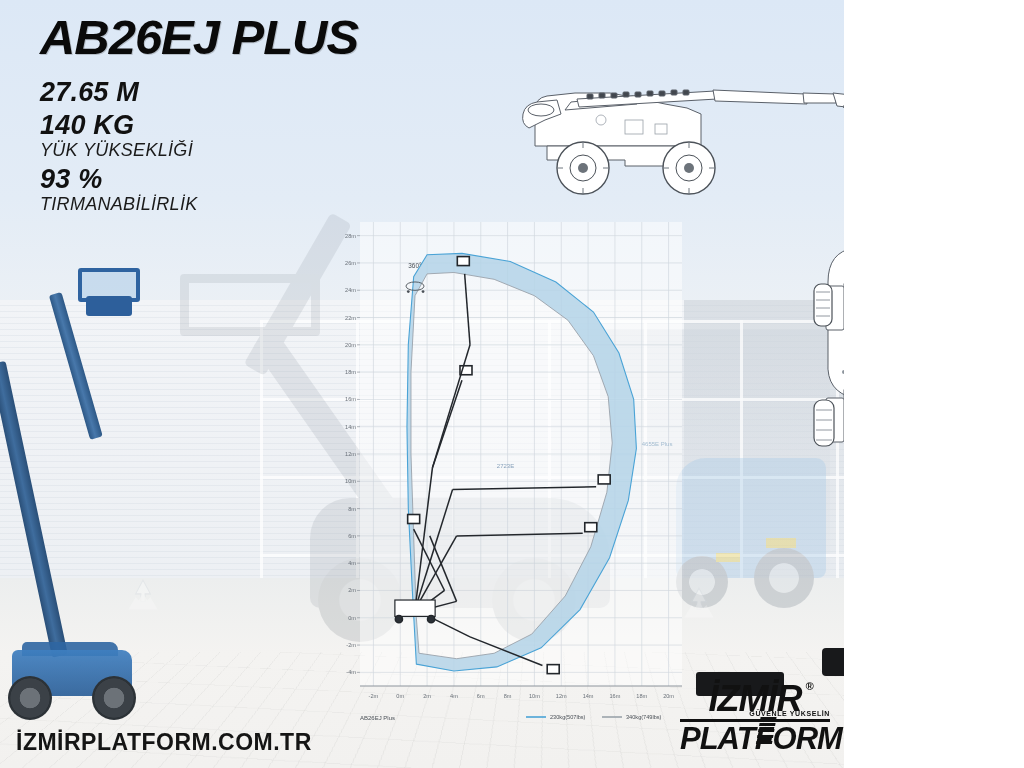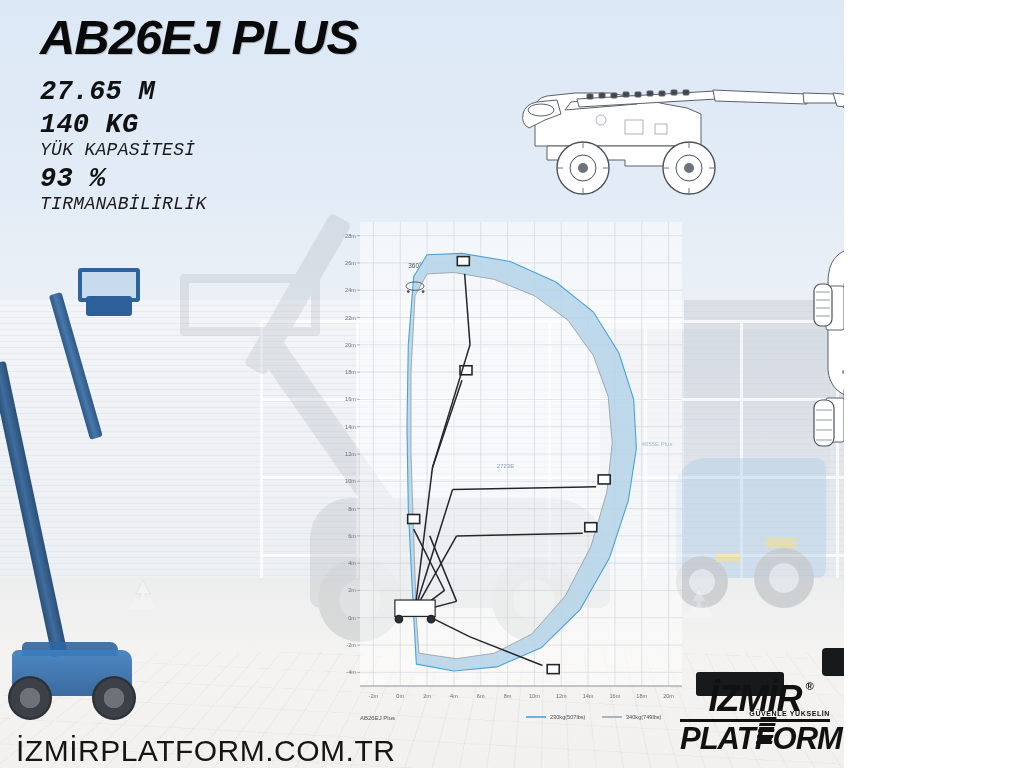--- a/index.html
+++ b/index.html
@@ -161,21 +161,21 @@
     position: absolute; left: 40px; top: 14px; z-index: 30;
   }
   .model-title {
     font-size: 48px; font-weight: 900; font-style: italic;
     letter-spacing: -1px; color: #0a0a0a; line-height: 1;
     white-space: nowrap;
     text-shadow: 1px 1px 0 rgba(0,0,0,.18);
     transform: scaleX(1.02);
     transform-origin: left center;
   }
-  .spec-group { margin-top: 16px; font-family: Liberation Mono, monospace; }
+  .spec-group { margin-top: 16px; }
   .spec-block { margin-bottom: 4px; }
   .spec-value {
     font-size: 27px; font-weight: 700; font-style: italic;
     color: #111; line-height: 1.08; letter-spacing: .2px;
   }
   .spec-label {
     font-size: 18px; font-weight: 500; font-style: italic;
     color: #1a1a1a; line-height: 1.15; letter-spacing: .3px;
   }
 
@@ -187,22 +187,22 @@
 
   
   .chart {
     position: absolute; left: 330px; top: 212px;
     width: 360px; height: 522px; z-index: 20;
   }
   .chart svg { display:block; }
 
   
   .site-url {
-    position:absolute; left: 16px; bottom: 0; z-index: 40;
-    font-size: 30px; font-weight: 400; letter-spacing: .5px; color:#151515;
+    position:absolute; left: 16px; bottom: 12px; z-index: 40;
+    font-size: 23px; font-weight: 700; letter-spacing: .5px; color:#151515;
   }
   .logo {
     position:absolute; right: 14px; bottom: 14px; z-index: 40;
     width: 150px; text-align: center; line-height: 1;
   }
   .logo-izmir {
     font-size: 36px; font-weight: 900; font-style: italic; color:#111;
     letter-spacing: -1px; position: relative; display:inline-block;
   }
   .logo-reg {
@@ -284,21 +284,21 @@
 
   <div class="headline">
     <div class="model-title">AB26EJ PLUS</div>
 
     <div class="spec-group">
       <div class="spec-block">
         <div class="spec-value">27.65 M</div>
       </div>
       <div class="spec-block">
         <div class="spec-value">140 KG</div>
-        <div class="spec-label">YÜK KAPASİTESİ</div>
+        <div class="spec-label">YÜK YÜKSEKLİĞİ</div>
       </div>
       <div class="spec-block">
         <div class="spec-value">93 %</div>
         <div class="spec-label">TIRMANABİLİRLİK</div>
       </div>
     </div>
   </div>
 
   <div class="sideview">
     <svg viewBox="0 0 440 130" width="440" height="130">

